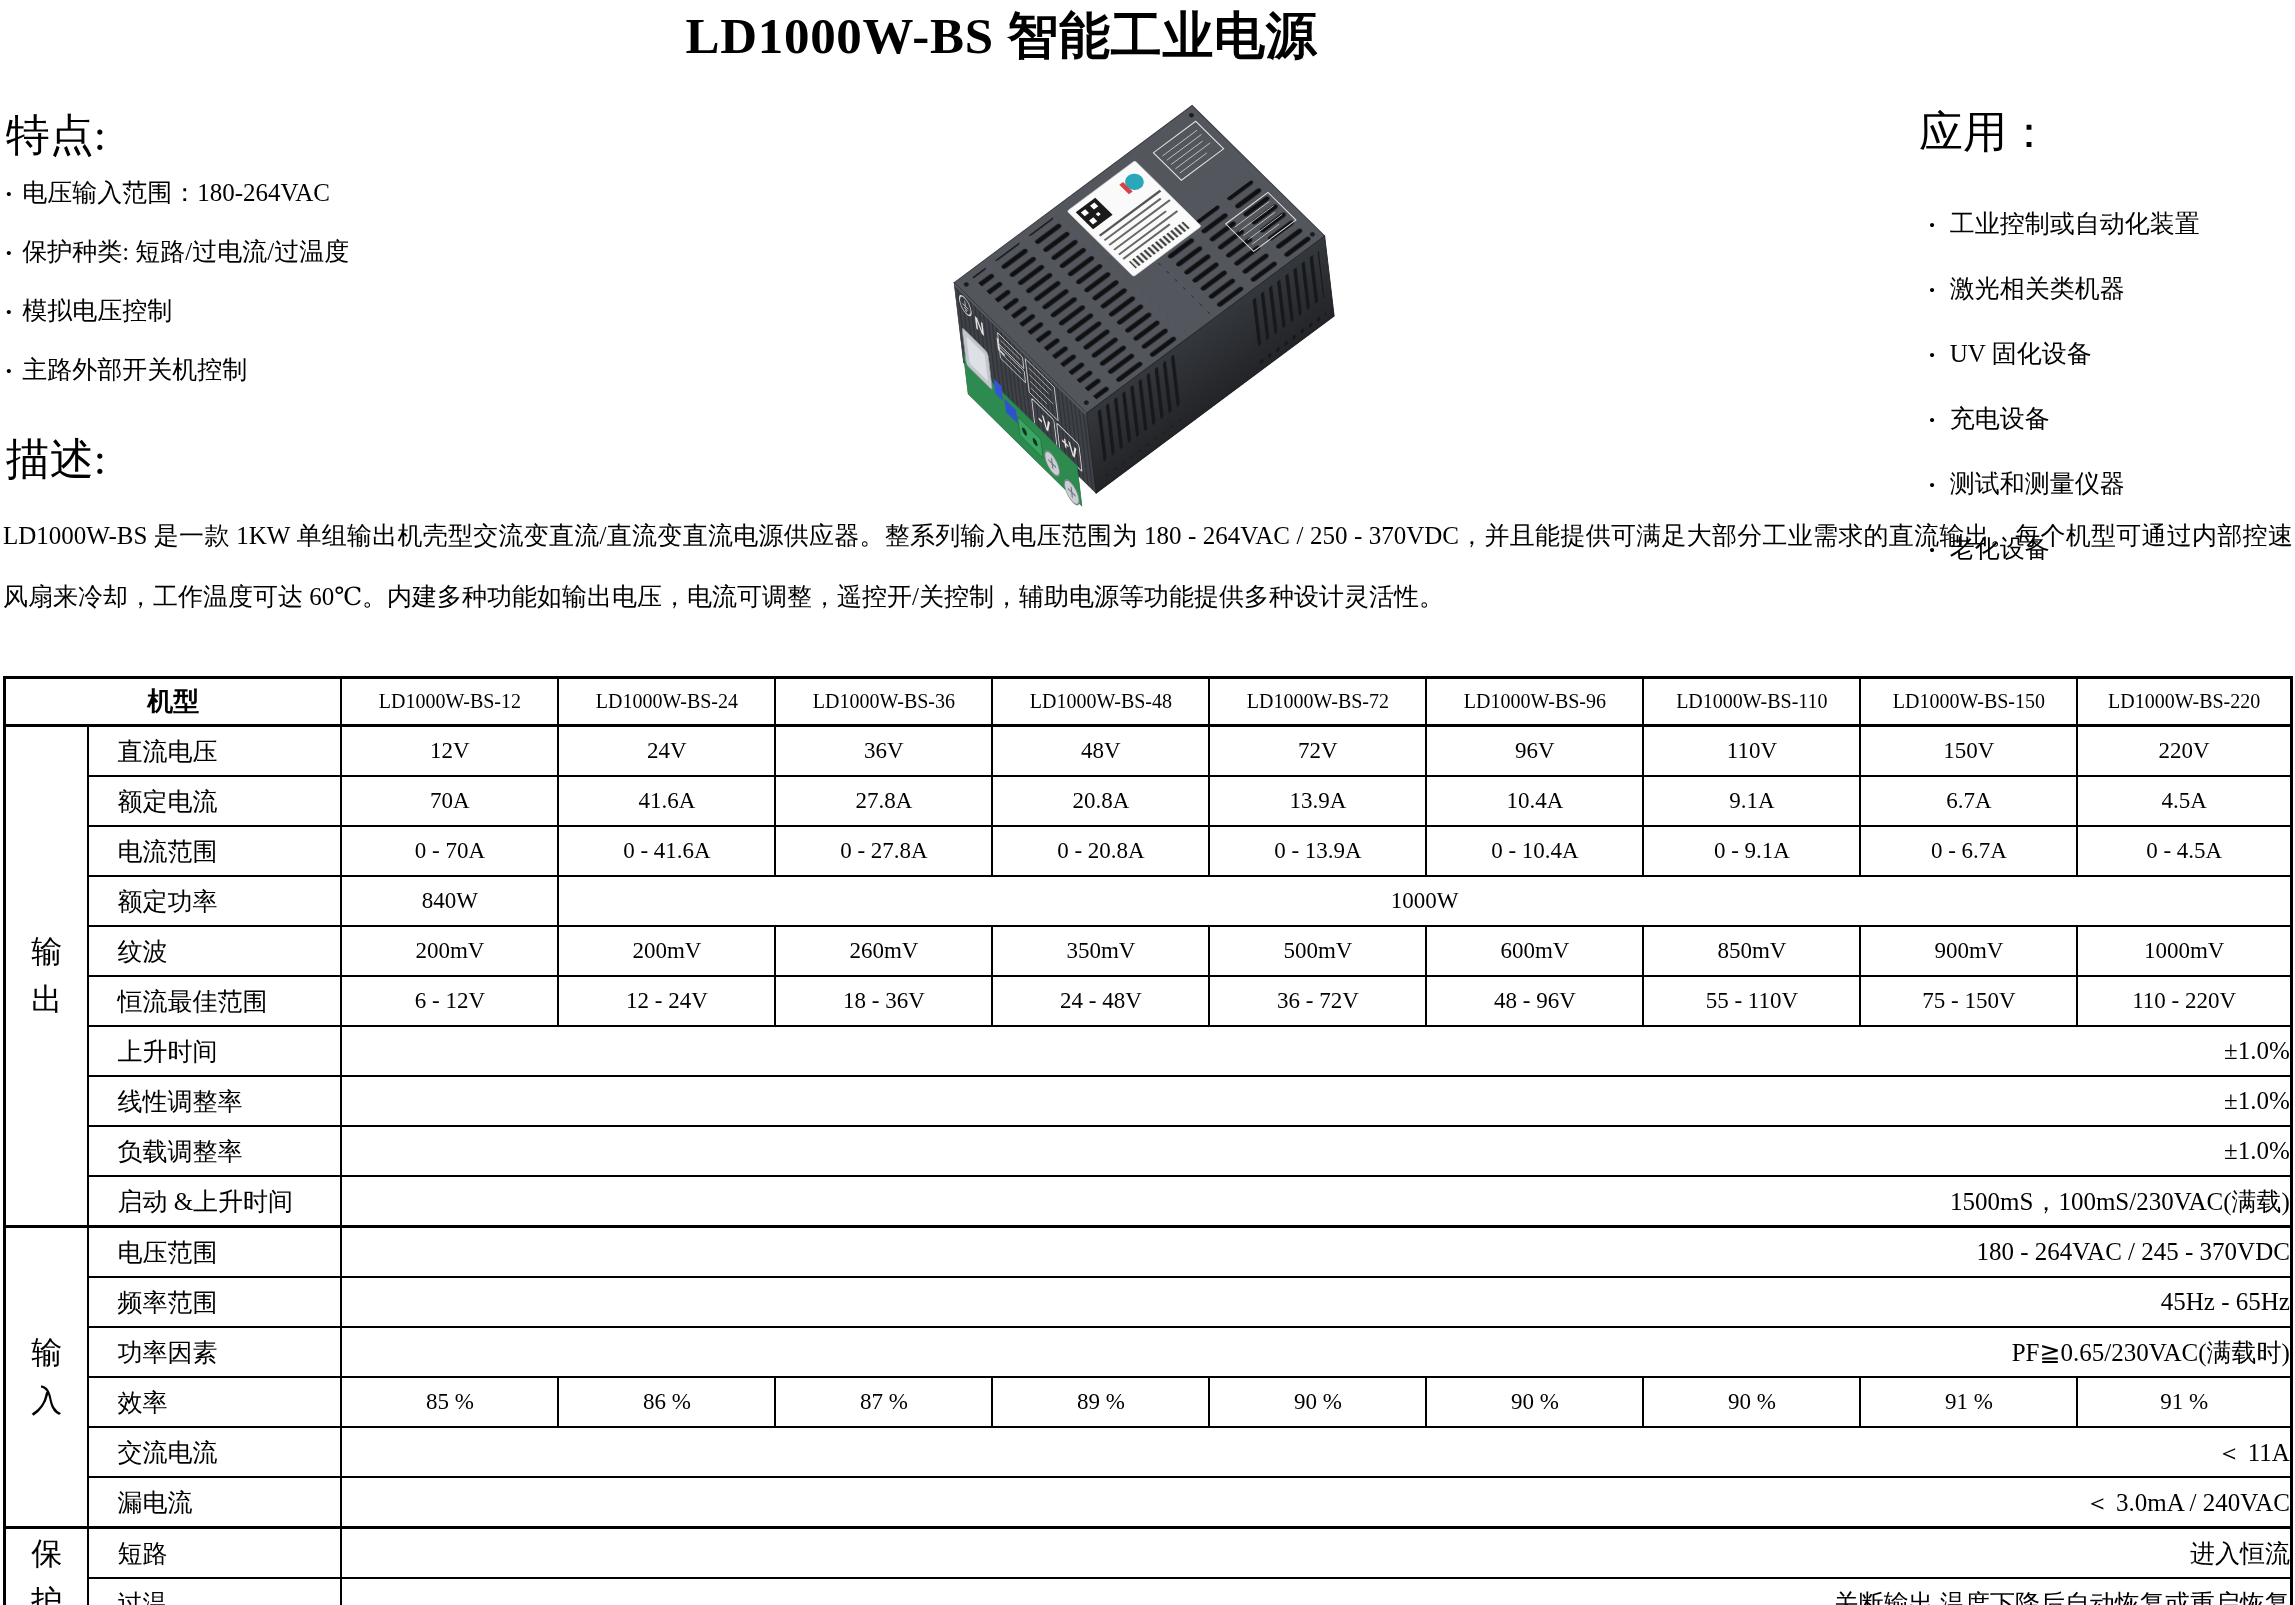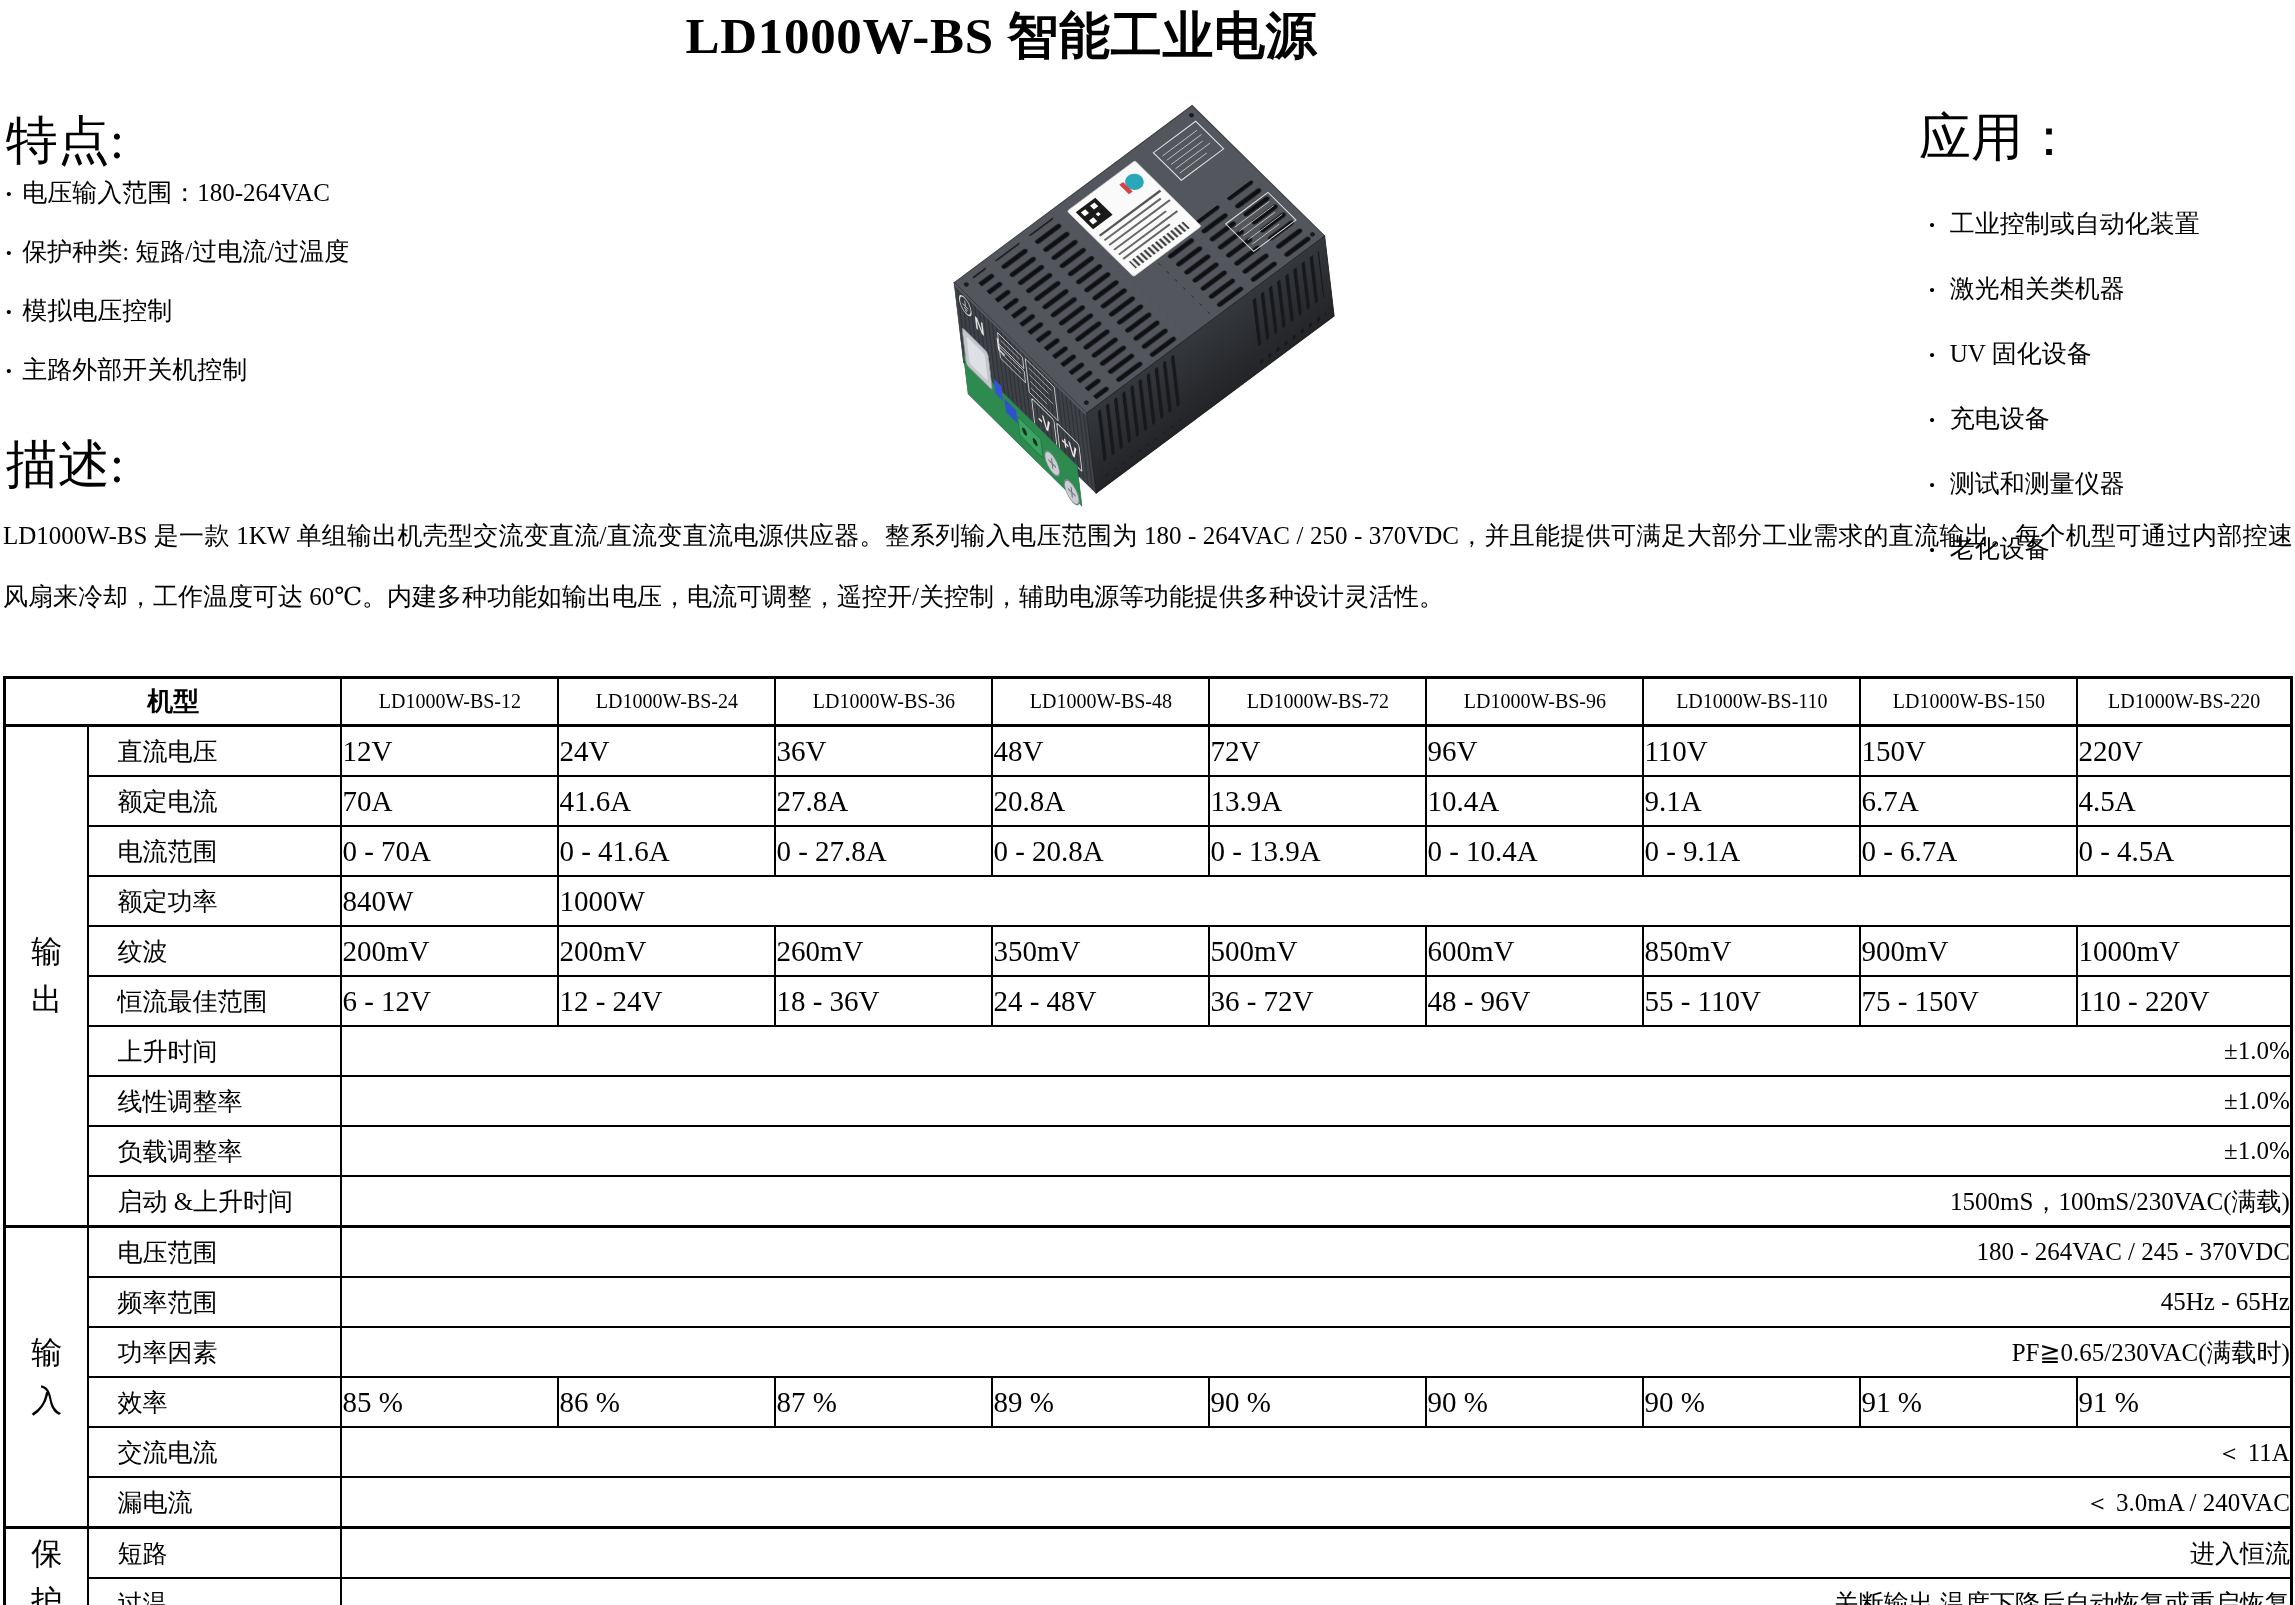--- a/index.html
+++ b/index.html
@@ -2,21 +2,21 @@
 <html style="font-size:11.6px"><head>
 <meta charset="utf-8">
 <style>
   html,body{margin:0;padding:0;background:#fff;}
   body{font-family:"Liberation Serif","DejaVu Serif",serif;color:#000;}
   #page{position:relative;width:2295px;height:1605px;background:#fff;overflow:hidden;}
 
   .page-title{position:absolute;top:1.5px;left:0;width:2003px;text-align:center;
     font-size:51px;font-weight:bold;letter-spacing:0.7px;}
 
-  .sec-heading{position:absolute;font-size:52px;font-weight:400;}
+  .sec-heading{position:absolute;font-size:44px;font-weight:400;}
   #features-heading{left:5.8px;top:106px;}
   #applications-heading{left:1919px;top:103px;}
   #description-heading{left:5.8px;top:430px;}
 
   ul.plain{list-style:none;margin:0;padding:0;position:absolute;}
   #features-list{left:5.8px;top:176px;}
   #features-list li{font-size:25px;margin-bottom:26px;white-space:nowrap;}
   #applications-list{left:1929px;top:175px;}
   #applications-list li{font-size:25px;margin-bottom:22.6px;white-space:nowrap;margin-top:32px;}
   .dot{display:inline-block;font-size:17.5px;vertical-align:1.5px;margin-right:10.2px;}
@@ -29,21 +29,21 @@
 
   #spec-table-wrap{position:absolute;left:2.9px;top:676px;}
   table#spec-table{border-collapse:collapse;table-layout:fixed;width:2290px;border:3.6px solid #000;}
   #spec-table th,#spec-table td{border:2.2px solid #000;border-top-width:2.9px;border-bottom-width:2.9px;
     height:48px;padding:0;vertical-align:middle;font-weight:normal;overflow:hidden;white-space:nowrap;}
   #spec-table thead th{border-bottom-width:3.6px;height:45px;margin-left:36px;}
   #spec-table tr.secfirst>td{border-top-width:3.6px;}
   #spec-table .mh{font-size:26px;font-weight:bold;text-align:center;}
   #spec-table .mn{font-size:20px;text-align:center;}
   #spec-table .rl{font-size:25px;text-align:left;padding-left:28px;}
-  #spec-table .vc{font-size:29px;text-align:left;margin-left:8px;}
+  #spec-table .vc{font-size:23px;text-align:center;margin-left:8px;}
   #spec-table .vl{font-size:25px;text-align:right;padding-left:6px;}
   #spec-table .sl{font-size:31px;text-align:center;white-space:pre-line;line-height:1.55;}
 </style>
 </head>
 <body>
 
 <div id="page">
 
   <div class="page-title">LD1000W-BS 智能工业电源</div>
 

